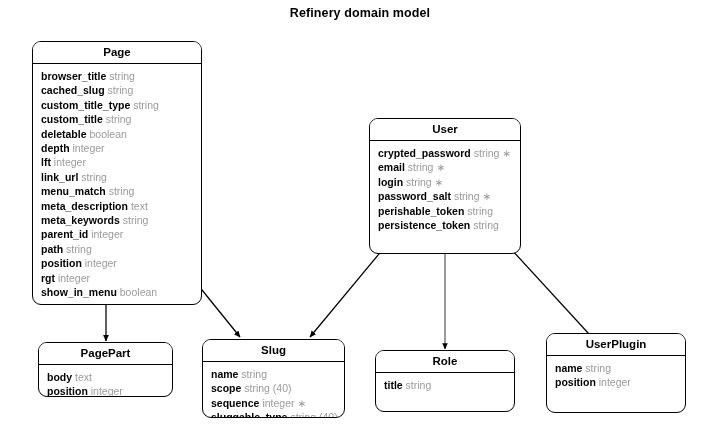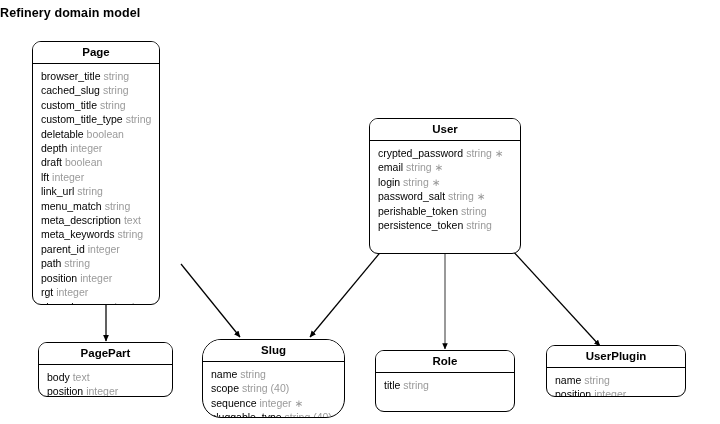--- a/index.html
+++ b/index.html
@@ -14,20 +14,21 @@
     height: 424px;
     background: #ffffff;
     font-family: "Liberation Sans", sans-serif;
     overflow: hidden;
   }
   #diagram-title {
     position: absolute;
     top: 6px;
     left: 0;
     width: 720px;
+    text-align: center;
     font-size: 12.5px;
     font-weight: bold;
     color: #000000;
     letter-spacing: 0.1px;
   }
   
   #connectors {
     position: absolute;
     left: 0;
     top: 0;
@@ -56,21 +57,21 @@
     padding: 5px 0 6px 0;
   }
   .attr {
     font-size: 10.5px;
     line-height: 14.4px;
     white-space: nowrap;
     padding: 0 6px 0 8px;
     color: #000000;
   }
   .attr-name {
-    font-weight: normal;
+    font-weight: bold;
     color: #000000;
   }
   .attr-type {
     color: #9a9a9a;
     font-weight: normal;
   }
   .attr-req {
     font-style: normal;
     color: #9a9a9a;
     font-weight: normal;
@@ -98,30 +99,29 @@
     <line x1="181" y1="264" x2="240" y2="337" stroke="#000000" stroke-width="1.25" marker-end="url(#arrowEnd)"></line>
 
     <line x1="403" y1="225" x2="310" y2="337" stroke="#000000" stroke-width="1.25" marker-end="url(#arrowEnd)"></line>
 
     <line x1="445" y1="226" x2="445" y2="349" stroke="#555555" stroke-width="1.2" marker-start="url(#arrowStart)" marker-end="url(#arrowEnd)"></line>
 
     <line x1="489" y1="225" x2="600" y2="346" stroke="#000000" stroke-width="1.25" marker-end="url(#arrowEnd)"></line>
   </svg>
 
   <div id="entity-layer">
-      <div class="entity" style="left: 32px; top: 41px; width: 128px; height: 264px;">
+      <div class="entity" style="left: 32px; top: 41px; width: 170px; height: 264px;">
         <div class="entity-title">Page</div>
         <div class="entity-attrs">
           <div class="attr"><span class="attr-name">browser_title</span> <span class="attr-type">string</span></div>
           <div class="attr"><span class="attr-name">cached_slug</span> <span class="attr-type">string</span></div>
+          <div class="attr"><span class="attr-name">custom_title_type</span> <span class="attr-type">string</span></div>
           <div class="attr"><span class="attr-name">custom_title</span> <span class="attr-type">string</span></div>
-          <div class="attr"><span class="attr-name">custom_title_type</span> <span class="attr-type">string</span></div>
           <div class="attr"><span class="attr-name">deletable</span> <span class="attr-type">boolean</span></div>
           <div class="attr"><span class="attr-name">depth</span> <span class="attr-type">integer</span></div>
-          <div class="attr"><span class="attr-name">draft</span> <span class="attr-type">boolean</span></div>
           <div class="attr"><span class="attr-name">lft</span> <span class="attr-type">integer</span></div>
           <div class="attr"><span class="attr-name">link_url</span> <span class="attr-type">string</span></div>
           <div class="attr"><span class="attr-name">menu_match</span> <span class="attr-type">string</span></div>
           <div class="attr"><span class="attr-name">meta_description</span> <span class="attr-type">text</span></div>
           <div class="attr"><span class="attr-name">meta_keywords</span> <span class="attr-type">string</span></div>
           <div class="attr"><span class="attr-name">parent_id</span> <span class="attr-type">integer</span></div>
           <div class="attr"><span class="attr-name">path</span> <span class="attr-type">string</span></div>
           <div class="attr"><span class="attr-name">position</span> <span class="attr-type">integer</span></div>
           <div class="attr"><span class="attr-name">rgt</span> <span class="attr-type">integer</span></div>
           <div class="attr"><span class="attr-name">show_in_menu</span> <span class="attr-type">boolean</span></div>
@@ -139,36 +139,36 @@
         </div>
       </div>
       <div class="entity" style="left: 38px; top: 342px; width: 135px; height: 55px;">
         <div class="entity-title">PagePart</div>
         <div class="entity-attrs">
           <div class="attr"><span class="attr-name">body</span> <span class="attr-type">text</span></div>
           <div class="attr"><span class="attr-name">position</span> <span class="attr-type">integer</span></div>
           <div class="attr"><span class="attr-name">title</span> <span class="attr-type">string</span><span class="attr-req"> ∗</span></div>
         </div>
       </div>
-      <div class="entity" style="left: 202px; top: 339px; width: 143px; height: 79px; border-radius: 19px;">
+      <div class="entity" style="left: 202px; top: 339px; width: 143px; height: 79px;">
         <div class="entity-title">Slug</div>
         <div class="entity-attrs">
           <div class="attr"><span class="attr-name">name</span> <span class="attr-type">string</span></div>
           <div class="attr"><span class="attr-name">scope</span> <span class="attr-type">string (40)</span></div>
           <div class="attr"><span class="attr-name">sequence</span> <span class="attr-type">integer</span><span class="attr-req"> ∗</span></div>
           <div class="attr"><span class="attr-name">sluggable_type</span> <span class="attr-type">string (40)</span></div>
         </div>
       </div>
       <div class="entity" style="left: 375px; top: 350px; width: 140px; height: 62px;">
         <div class="entity-title">Role</div>
         <div class="entity-attrs">
           <div class="attr"><span class="attr-name">title</span> <span class="attr-type">string</span></div>
         </div>
       </div>
-      <div class="entity" style="left: 546px; top: 345px; width: 140px; height: 52px;">
+      <div class="entity" style="left: 546px; top: 333px; width: 140px; height: 80px;">
         <div class="entity-title">UserPlugin</div>
         <div class="entity-attrs">
           <div class="attr"><span class="attr-name">name</span> <span class="attr-type">string</span></div>
           <div class="attr"><span class="attr-name">position</span> <span class="attr-type">integer</span></div>
         </div>
       </div>
     </div>
 
 </div>
 

